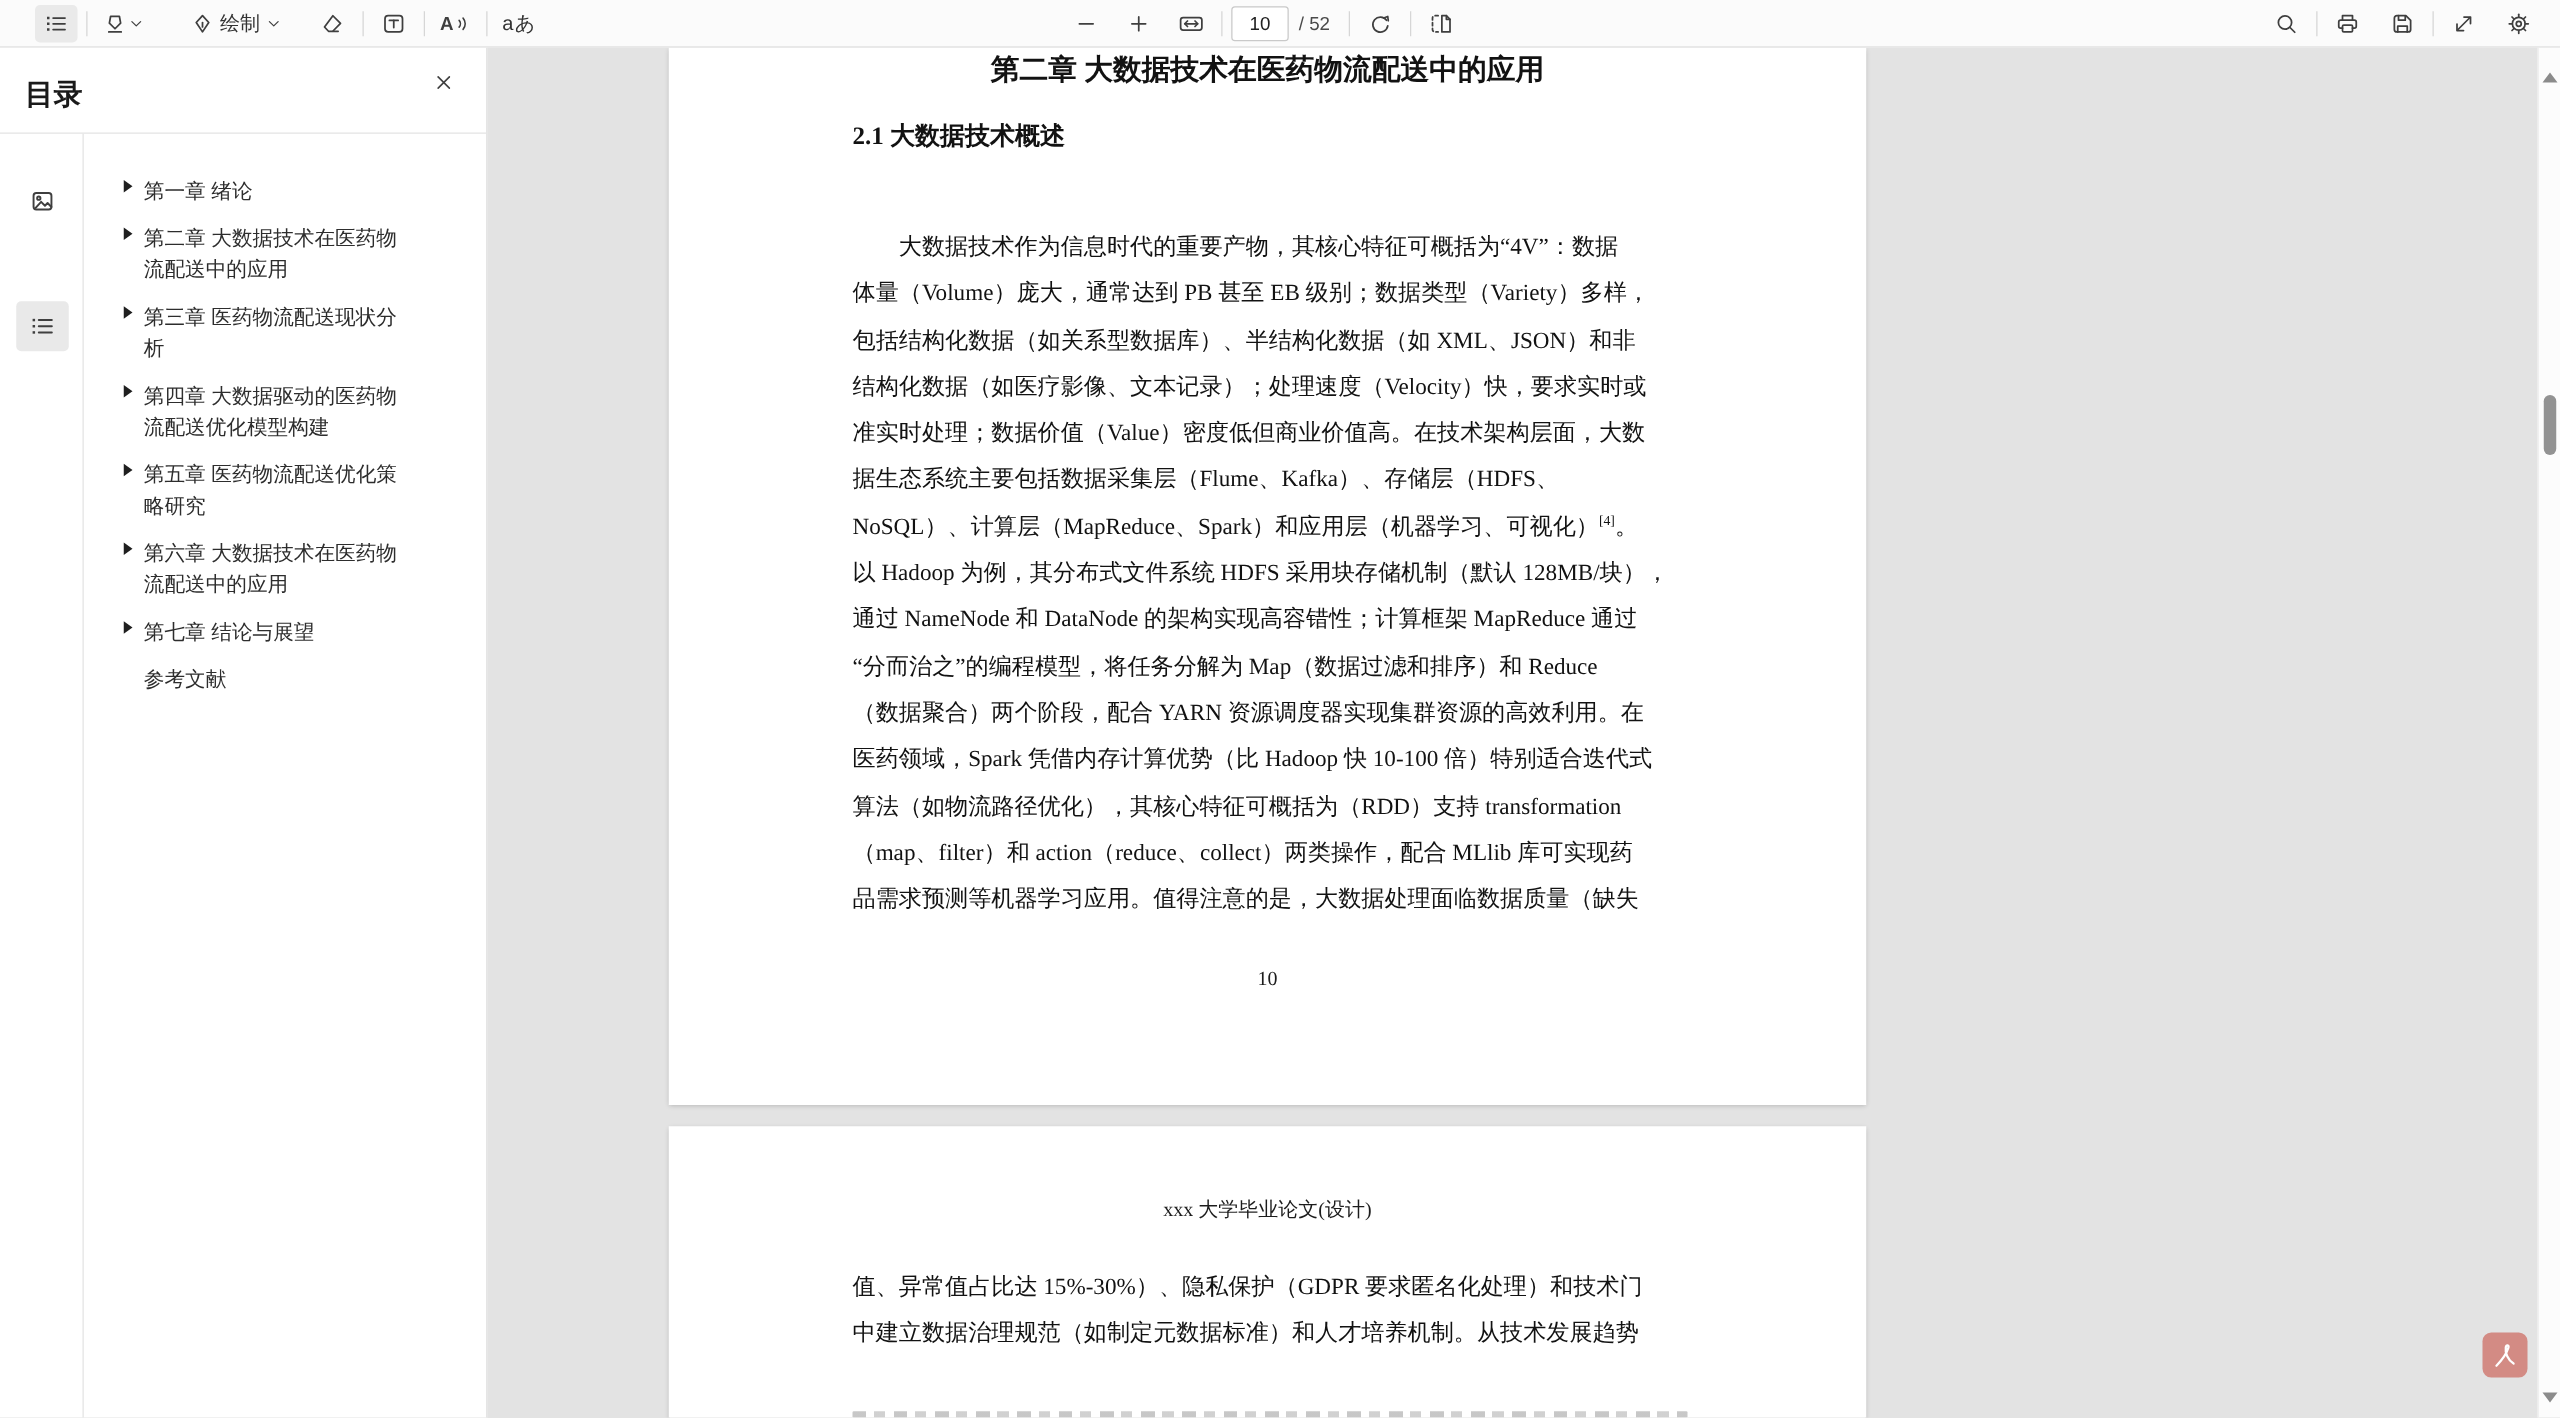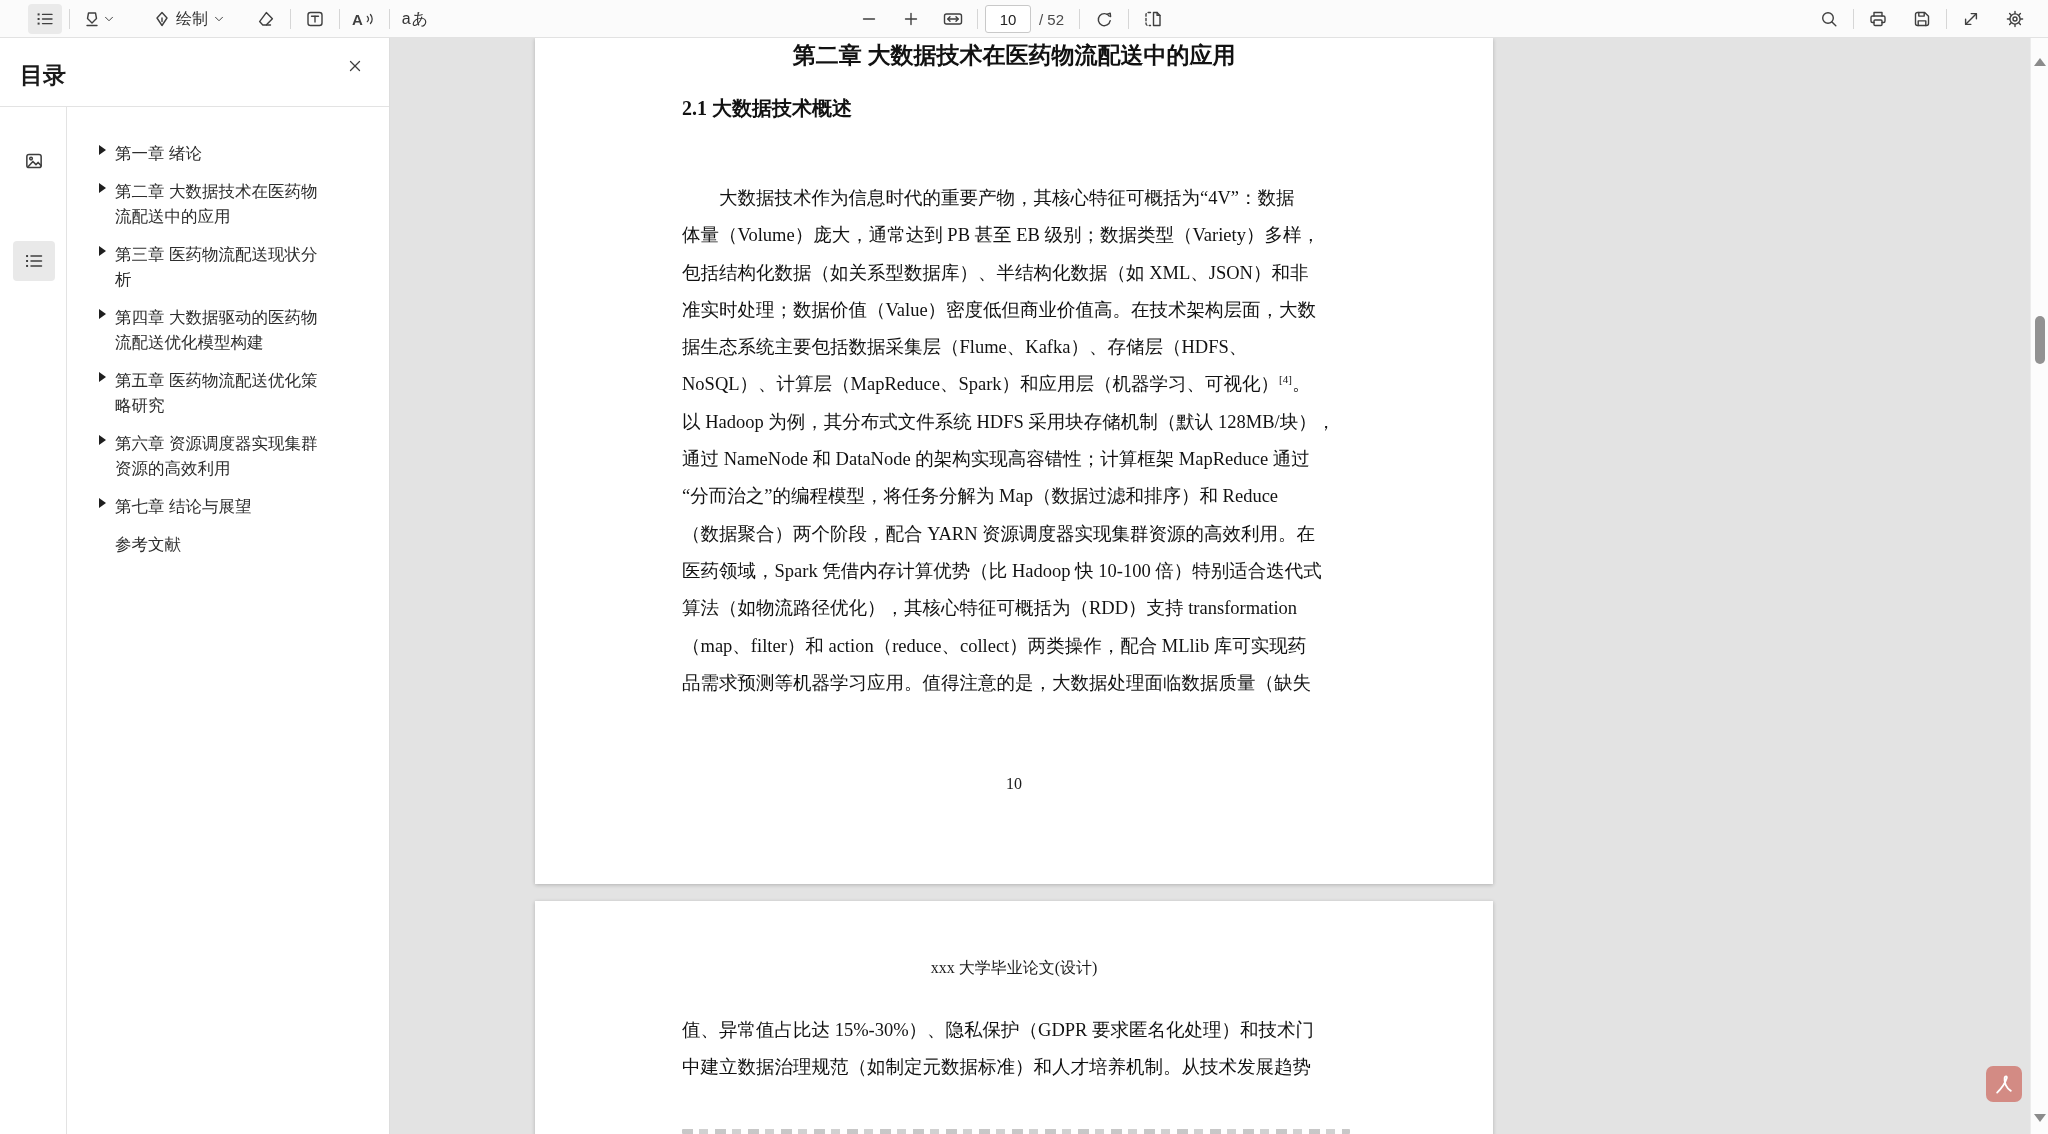--- a/index.html
+++ b/index.html
@@ -251,20 +251,21 @@
 
 <div class="content">
 
   <div class="page page1">
     <div class="doc-title">第二章 大数据技术在医药物流配送中的应用</div>
     <div class="doc-heading">2.1 大数据技术概述</div>
     <div class="doc-body p1-body" id="p1-lines">
         <div class="bodyline indent">大数据技术作为信息时代的重要产物，其核心特征可概括为“4V”：数据</div>
         <div class="bodyline">体量（Volume）庞大，通常达到 PB 甚至 EB 级别；数据类型（Variety）多样，</div>
         <div class="bodyline">包括结构化数据（如关系型数据库）、半结构化数据（如 XML、JSON）和非</div>
+        <div class="bodyline">结构化数据（如医疗影像、文本记录）；处理速度（Velocity）快，要求实时或</div>
         <div class="bodyline">准实时处理；数据价值（Value）密度低但商业价值高。在技术架构层面，大数</div>
         <div class="bodyline">据生态系统主要包括数据采集层（Flume、Kafka）、存储层（HDFS、</div>
         <div class="bodyline">NoSQL）、计算层（MapReduce、Spark）和应用层（机器学习、可视化）<sup>[4]</sup>。</div>
         <div class="bodyline">以 Hadoop 为例，其分布式文件系统 HDFS 采用块存储机制（默认 128MB/块），</div>
         <div class="bodyline">通过 NameNode 和 DataNode 的架构实现高容错性；计算框架 MapReduce 通过</div>
         <div class="bodyline">“分而治之”的编程模型，将任务分解为 Map（数据过滤和排序）和 Reduce</div>
         <div class="bodyline">（数据聚合）两个阶段，配合 YARN 资源调度器实现集群资源的高效利用。在</div>
         <div class="bodyline">医药领域，Spark 凭借内存计算优势（比 Hadoop 快 10-100 倍）特别适合迭代式</div>
         <div class="bodyline">算法（如物流路径优化），其核心特征可概括为（RDD）支持 transformation</div>
         <div class="bodyline">（map、filter）和 action（reduce、collect）两类操作，配合 MLlib 库可实现药</div>
@@ -311,21 +312,21 @@
           <line x1="7.3" y1="14.5" x2="16.8" y2="14.5"></line>
       </svg>
     </div>
   </div>
   <div class="toc-pane" id="toc-list">
       <div class="toc-item"><span class="tri"></span><span class="toc-label">第一章 绪论</span></div>
       <div class="toc-item"><span class="tri"></span><span class="toc-label">第二章 大数据技术在医药物流配送中的应用</span></div>
       <div class="toc-item"><span class="tri"></span><span class="toc-label">第三章 医药物流配送现状分析</span></div>
       <div class="toc-item"><span class="tri"></span><span class="toc-label">第四章 大数据驱动的医药物流配送优化模型构建</span></div>
       <div class="toc-item"><span class="tri"></span><span class="toc-label">第五章 医药物流配送优化策略研究</span></div>
-      <div class="toc-item"><span class="tri"></span><span class="toc-label">第六章 资源调度器实现集群资源的高效利用</span></div>
+      <div class="toc-item"><span class="tri"></span><span class="toc-label">第六章 大数据技术在医药物流配送中的应用</span></div>
       <div class="toc-item"><span class="tri"></span><span class="toc-label">第七章 结论与展望</span></div>
       <div class="toc-item"><span class="tri hide"></span><span class="toc-label">参考文献</span></div>
     </div>
 </div>
 
 <div class="scrollbar">
   <div class="sb-up"></div>
   <div class="sb-thumb"></div>
   <div class="sb-down"></div>
 </div>

